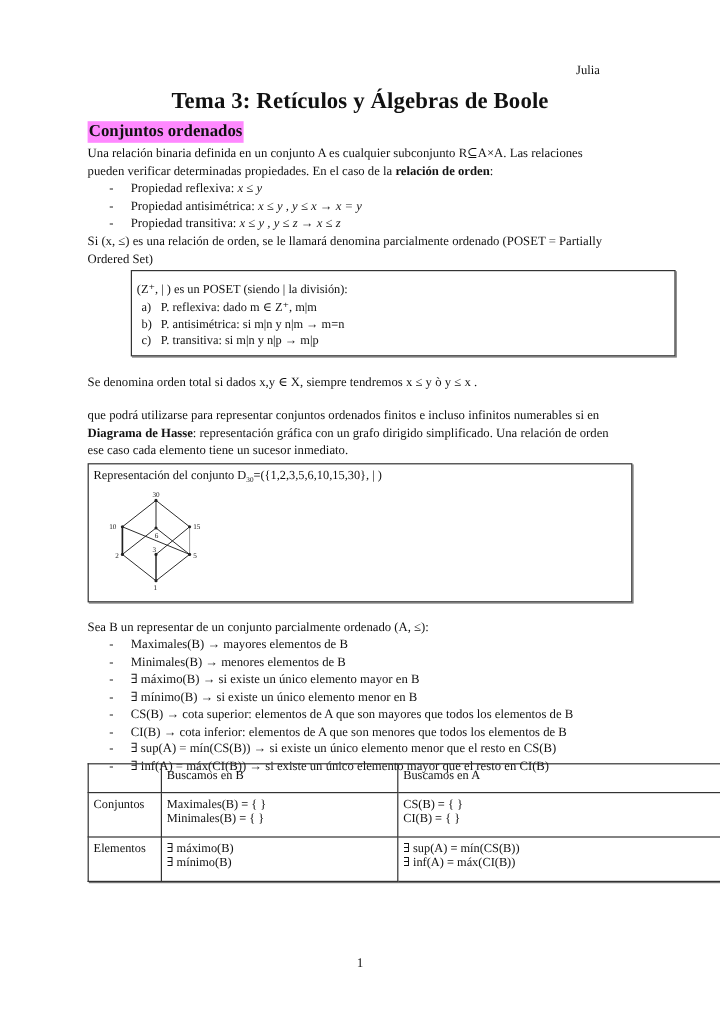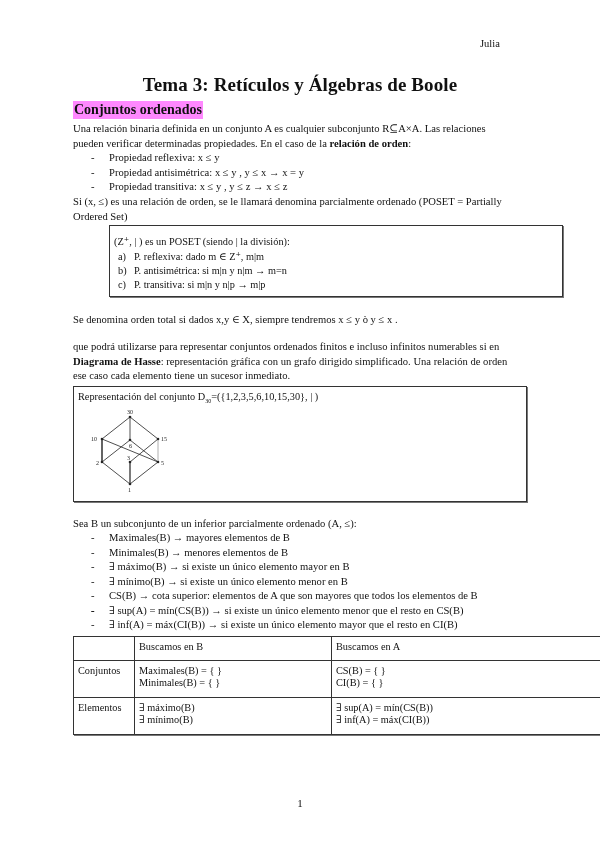--- a/index.html
+++ b/index.html
@@ -1,31 +1,31 @@
 <!DOCTYPE html>
 <html><head>
 <meta charset="utf-8">
 <style>
   html, body { margin: 0; padding: 0; background: #ffffff; }
   body { width: 600px; height: 848px; position: relative; overflow: hidden;
          font-family: "Liberation Serif", "DejaVu Serif", serif; color: #111; }
   .abs { position: absolute; }
-  .txt { font-size: 11px; line-height: 14.5px; white-space: nowrap; }
+  .txt { font-size: 11px; line-height: 14.5px; white-space: nowrap; margin-top: 16px; }
   .header-author { left: 480px; top: 37px; font-size: 10.5px; }
   .title { left: 0; width: 600px; top: 74px; text-align: center;
            font-size: 19px; font-weight: bold; letter-spacing: 0.1px; }
   .section { left: 73px; top: 101px; font-size: 14px; font-weight: bold;
              background: #ff88ff; padding: 0 1px; line-height: 18px; }
   .para { left: 73px; width: 455px; font-size: 10.6px; line-height: 14.5px;
           text-align: justify; }
   .para b { font-weight: bold; }
   .ul { left: 73px; width: 455px; margin: 0; padding: 0; list-style: none; }
   .ul li { position: relative; padding-left: 36px; font-size: 10.6px; line-height: 14.5px; white-space: nowrap; }
   .ul li .dash { position: absolute; left: 18px; top: 0; }
-  .math { }
+  .math { font-style: italic; }
   .box { border: 1.5px solid #333; box-shadow: 1px 1px 0 #777; background: #fff; }
   .poset-box { left: 73px; top: 225px; width: 452px; height: 70px; margin-left: 36px; }
   .poset-box .line0 { position: absolute; left: 4px; top: 9px; font-size: 10.3px; }
   .poset-box ol { position: absolute; left: 4px; top: 24px; margin: 0; padding: 0; list-style: none; }
   .poset-box ol li { font-size: 10.3px; line-height: 14px; padding-left: 20px; position: relative; white-space: nowrap; }
   .poset-box ol li .lbl { position: absolute; left: 4px; }
   .hasse-box { left: 73px; top: 386px; width: 452px; height: 114px; }
   .hasse-box .cap { position: absolute; left: 4px; top: 4px; font-size: 10.3px; }
   .hasse-box svg { position: absolute; left: 16px; top: 20px; }
   sub { font-size: 6px; }
@@ -113,29 +113,29 @@
       <text x="39" y="41">6</text>
       <text x="71" y="34">15</text>
       <text x="6" y="58">2</text>
       <text x="37" y="53">3</text>
       <text x="71" y="58">5</text>
       <text x="38" y="85">1</text>
     </g>
   </svg>
 </div>
 
-<div class="abs para" style="top:517px">Sea B un subconjunto de un inferior parcialmente ordenado (A, ≤):</div>
+<div class="abs para" style="top:517px">Sea B un representar de un conjunto parcialmente ordenado (A, ≤):</div>
 
 <ul class="abs ul" style="top:531px">
   <li><span class="dash">-</span><span>Maximales(B) → mayores elementos de B</span></li>
   <li><span class="dash">-</span><span>Minimales(B) → menores elementos de B</span></li>
   <li><span class="dash">-</span><span>∃ máximo(B) → si existe un único elemento mayor en B</span></li>
   <li><span class="dash">-</span><span>∃ mínimo(B) → si existe un único elemento menor en B</span></li>
   <li><span class="dash">-</span><span>CS(B) → cota superior: elementos de A que son mayores que todos los elementos de B</span></li>
-  <li><span class="dash">-</span></li>
+  <li><span class="dash">-</span><span>CI(B) → cota inferior: elementos de A que son menores que todos los elementos de B</span></li>
   <li><span class="dash">-</span><span>∃ sup(A) = mín(CS(B)) → si existe un único elemento menor que el resto en CS(B)</span></li>
   <li><span class="dash">-</span><span>∃ inf(A) = máx(CI(B)) → si existe un único elemento mayor que el resto en CI(B)</span></li>
 </ul>
 
 <table class="props">
   <tbody>
       <tr class="hdr">
     <td class="c0"></td>
     <td class="c1">Buscamos en B</td>
     <td>Buscamos en A</td>

